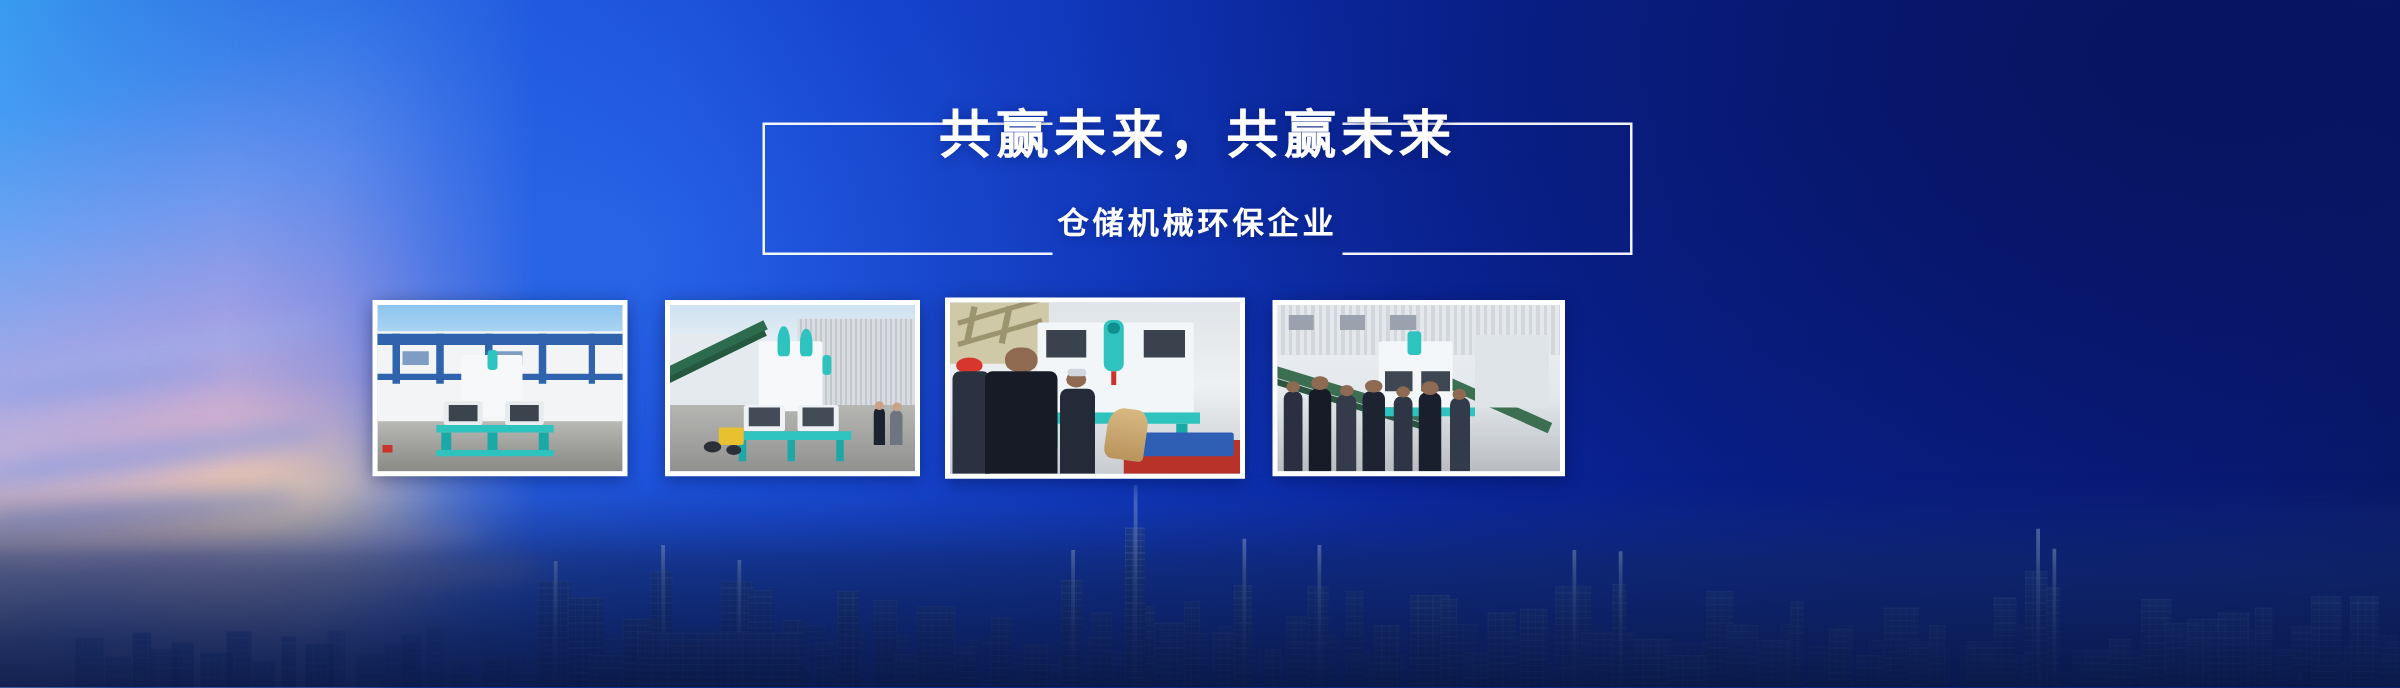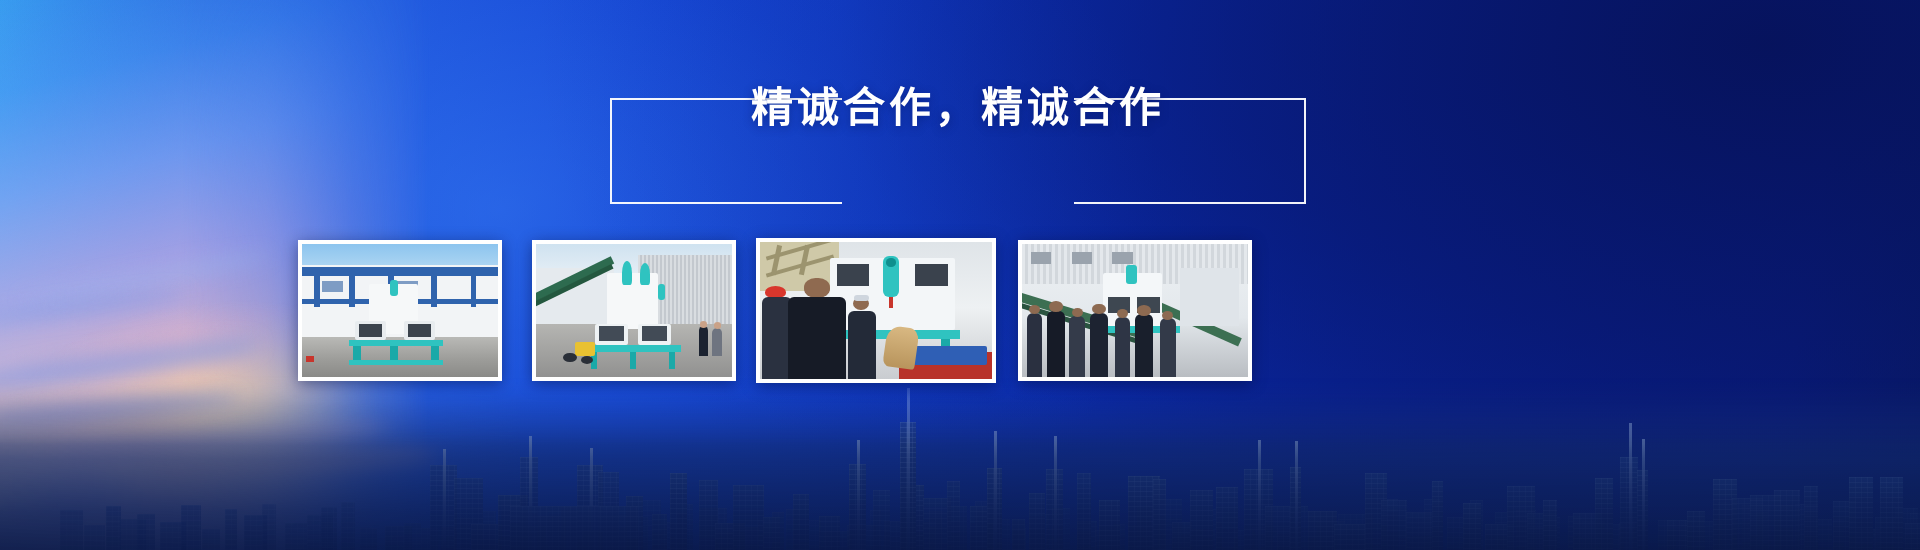--- a/index.html
+++ b/index.html
@@ -383,21 +383,22 @@
         <div class="bld" style="left: 900px; width: 16px; height: 128px; opacity: 0.9;"></div>
         <div class="spire" style="left: 907px; height: 162px;"></div>
         <div class="bld" style="left: 510px; width: 128px; height: 44px; opacity: 0.78;"></div>
       </div>
     <div class="city-haze"></div>
   </div>
 
   <div class="headline">
     <div class="bracket-l"></div>
     <div class="bracket-r"></div>
-    <div class="title">精诚合作，精诚合作</div>
+    <div class="title">共赢未来，共赢未来</div>
+    <div class="subtitle">仓储机械环保企业</div>
   </div>
 
   <div class="photos">
 
     <div class="photo p1">
       <div class="ph-inner">
         <div class="sky-bg" style="height:40%"></div>
         <div class="bldg" style="left:-2%;top:16%;width:104%;height:62%;"></div>
         <div class="stripe" style="left:-2%;top:17%;width:104%;height:7%;"></div>
         <div class="stripe" style="left:-2%;top:41%;width:104%;height:4%;"></div>

